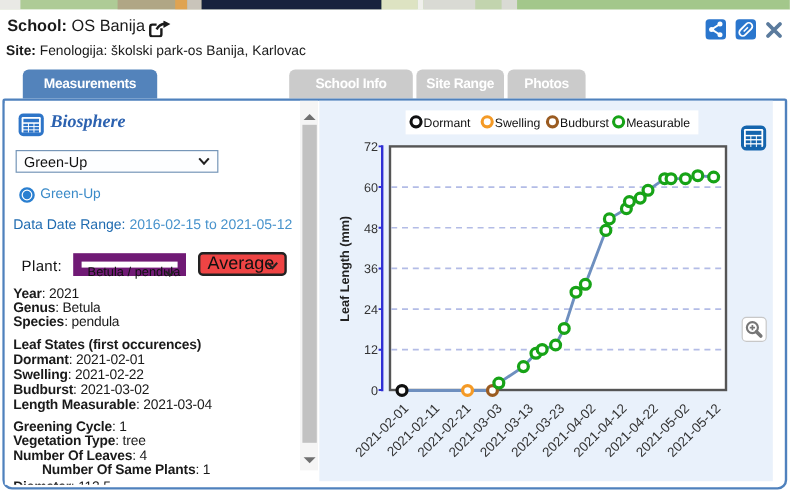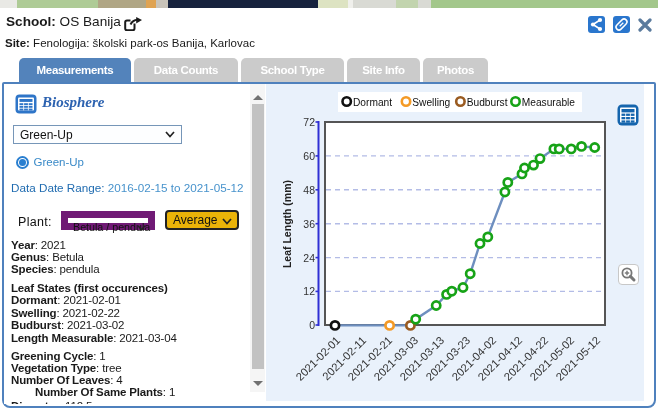--- a/index.html
+++ b/index.html
@@ -62,23 +62,22 @@
    <line x1="6" y1="8.5" x2="11" y2="8.5" stroke="#fff" stroke-width="1.3"></line>
   </g>
  </svg>
 </div>
 <svg class="abs" style="left:638px;top:18px" width="14" height="14" viewBox="0 0 14 14">
  <path d="M2 2 L12 12 M12 2 L2 12" stroke="#5b7b9d" stroke-width="3.2" stroke-linecap="round"></path>
 </svg>
 
 <div id="tabs">
  <div class="tab active" style="left:6px;width:112px;">Measurements</div>
- <div class="tab" style="left:121px;width:104px;">Data Counts</div>
- <div class="tab" style="left:228px;width:103px;">School Type</div>
- <div class="tab" style="left:334px;width:73px;">Site Info</div>
+ <div class="tab" style="left:228px;width:103px;">School Info</div>
+ <div class="tab" style="left:334px;width:73px;">Site Range</div>
  <div class="tab" style="left:410px;width:65px;">Photos</div>
 </div>
 
 <div id="content"></div>
 <div id="chartbg"></div>
 
 <div id="leftpane">
 
  <svg class="abs" style="left:11px;top:8px" width="22" height="20" viewBox="0 0 22 20">
   <rect x="0.5" y="0.5" width="21" height="19" rx="4" fill="#2e75c8"></rect>
@@ -109,21 +108,21 @@
  <div class="abs" style="left:29.5px;top:69.5px;font-size:11.5px;color:#3a8ac8;">Green-Up</div>
 
  <div class="abs" style="left:7px;top:94.5px;font-size:11.7px;white-space:nowrap;"><span style="color:#1f6bb0;">Data Date Range:</span> <span style="color:#4893cc;">2016-02-15 to 2021-05-12</span></div>
 
  <div class="abs" style="left:14px;top:129px;font-size:12.5px;letter-spacing:0.3px;color:#111;">Plant:</div>
  <div class="abs" style="left:57px;top:124.5px;width:94px;height:19.5px;border:7px solid #701a75;background:#fff;font-size:10.7px;color:#111;line-height:19.5px;padding-left:5px;box-sizing:border-box;white-space:nowrap;">Betula / pendula
   <svg class="abs" style="right:2px;top:7px" width="9" height="6" viewBox="0 0 10 7">
         <path d="M1 1 L5 5.5 L9 1" fill="none" stroke="#222" stroke-width="1.8"></path>
       </svg>
  </div>
- <div class="abs" style="left:161px;top:124px;width:74px;height:20px;border:2px solid #222;border-radius:4px;background:#eab308;font-size:12px;color:#111;line-height:16px;padding-left:6px;box-sizing:border-box;white-space:nowrap;">Average
+ <div class="abs" style="left:161px;top:124px;width:74px;height:20px;border:2px solid #222;border-radius:4px;background:#ef4444;font-size:15px;color:#111;line-height:16px;padding-left:6px;box-sizing:border-box;white-space:nowrap;">Average
   <svg class="abs" style="right:5px;top:6px" width="10" height="7" viewBox="0 0 10 7">
         <path d="M1 1 L5 5.5 L9 1" fill="none" stroke="#222" stroke-width="1.7"></path>
       </svg>
  </div>
 
  <div class="abs" style="left:7px;top:0px;width:240px;" id="txt"></div>
 </div>
 
 <div id="lines" style="position:absolute;left:0;top:0;width:250px;height:404px;overflow:hidden;pointer-events:none;">
 <div style="position:absolute;left:11px;top:238.6px;font-size:11.5px;letter-spacing:-0.15px;line-height:12px;color:#1a1a1a;white-space:nowrap;"><b>Year</b>: 2021</div>

